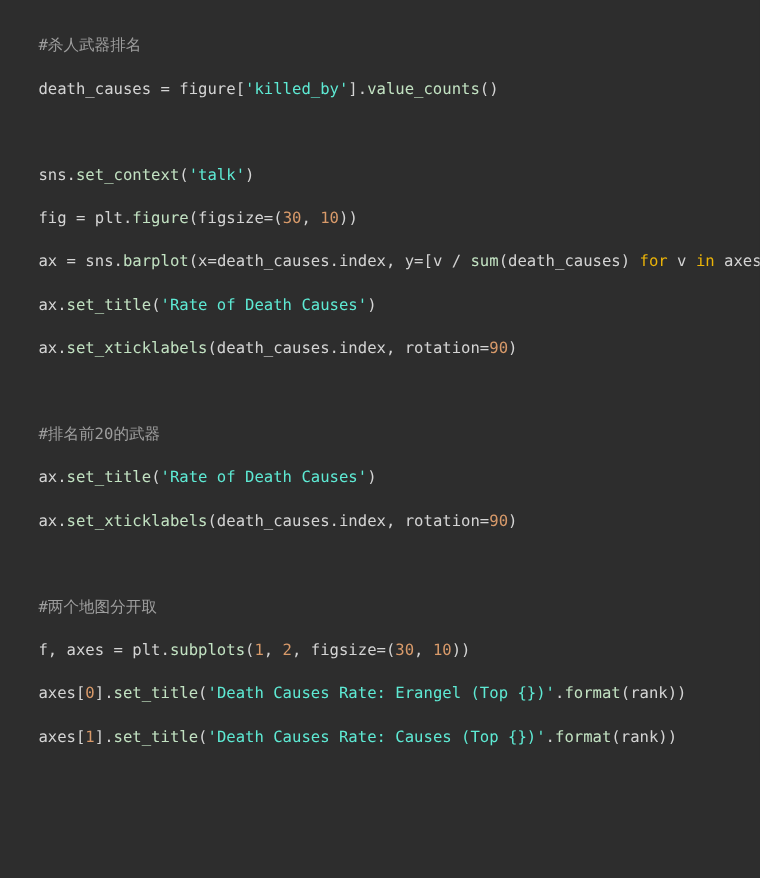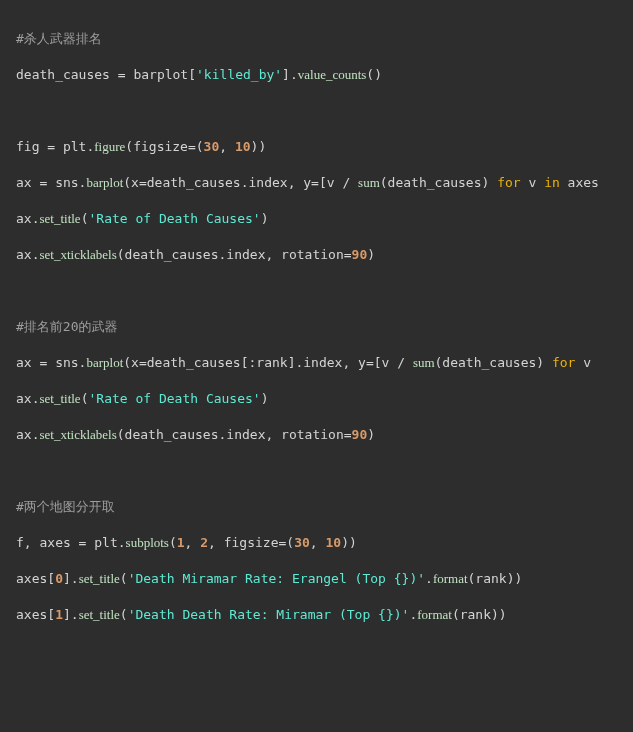--- a/index.html
+++ b/index.html
@@ -12,49 +12,49 @@
     font-family: "Consolas", "Monaco", monospace;
     font-size: 13px;
     line-height: 18px;
     color: #d4d4d4;
   }
   .editor {
     padding: 12px 0 12px 16px;
     white-space: pre;
     position: relative;
   }
-  .line { white-space: pre; }
+  .line { white-space: pre; margin-left: 16px; }
   .c-comment { color: #9e9e9e; }
   .c-default { color: #d4d4d4; }
-  .c-func    { color: #c2e2c2; font-family: Liberation Serif, serif; } 
+  .c-func    { color: #c2e2c2; } 
   .c-string  { color: #5eead4; } 
-  .c-number  { color: #d89a6a; font-weight: bold; } 
+  .c-number  { color: #d89a6a; } 
   .c-keyword { color: #eab308; }
 </style>
 </head>
 <body>
 
 <div class="editor">
 <div class="line"><span class="c-comment">#杀人武器排名</span></div>
-<div class="line"><span class="c-default">death_causes = barplot[</span><span class="c-string">'killed_by'</span><span class="c-default">].</span><span class="c-func">value_counts</span><span class="c-default">()</span></div>
+<div class="line"><span class="c-default">death_causes = figure[</span><span class="c-string">'killed_by'</span><span class="c-default">].</span><span class="c-func">value_counts</span><span class="c-default">()</span></div>
 <div class="line"> </div>
+<div class="line"><span class="c-default">sns.</span><span class="c-func">set_context</span><span class="c-default">(</span><span class="c-string">'talk'</span><span class="c-default">)</span></div>
 <div class="line"><span class="c-default">fig = plt.</span><span class="c-func">figure</span><span class="c-default">(figsize=(</span><span class="c-number">30</span><span class="c-default">, </span><span class="c-number">10</span><span class="c-default">))</span></div>
 <div class="line"><span class="c-default">ax = sns.</span><span class="c-func">barplot</span><span class="c-default">(x=death_causes.index, y=[v / </span><span class="c-func">sum</span><span class="c-default">(death_causes) </span><span class="c-keyword">for</span><span class="c-default"> v </span><span class="c-keyword">in</span><span class="c-default"> axes</span></div>
 <div class="line"><span class="c-default">ax.</span><span class="c-func">set_title</span><span class="c-default">(</span><span class="c-string">'Rate of Death Causes'</span><span class="c-default">)</span></div>
 <div class="line"><span class="c-default">ax.</span><span class="c-func">set_xticklabels</span><span class="c-default">(death_causes.index, rotation=</span><span class="c-number">90</span><span class="c-default">)</span></div>
 <div class="line"> </div>
 <div class="line"><span class="c-comment">#排名前20的武器</span></div>
-<div class="line"><span class="c-default">ax = sns.</span><span class="c-func">barplot</span><span class="c-default">(x=death_causes[:rank].index, y=[v / </span><span class="c-func">sum</span><span class="c-default">(death_causes) </span><span class="c-keyword">for</span><span class="c-default"> v </span></div>
 <div class="line"><span class="c-default">ax.</span><span class="c-func">set_title</span><span class="c-default">(</span><span class="c-string">'Rate of Death Causes'</span><span class="c-default">)</span></div>
 <div class="line"><span class="c-default">ax.</span><span class="c-func">set_xticklabels</span><span class="c-default">(death_causes.index, rotation=</span><span class="c-number">90</span><span class="c-default">)</span></div>
 <div class="line"> </div>
 <div class="line"><span class="c-comment">#两个地图分开取</span></div>
 <div class="line"><span class="c-default">f, axes = plt.</span><span class="c-func">subplots</span><span class="c-default">(</span><span class="c-number">1</span><span class="c-default">, </span><span class="c-number">2</span><span class="c-default">, figsize=(</span><span class="c-number">30</span><span class="c-default">, </span><span class="c-number">10</span><span class="c-default">))</span></div>
-<div class="line"><span class="c-default">axes[</span><span class="c-number">0</span><span class="c-default">].</span><span class="c-func">set_title</span><span class="c-default">(</span><span class="c-string">'Death Miramar Rate: Erangel (Top {})'</span><span class="c-default">.</span><span class="c-func">format</span><span class="c-default">(rank))</span></div>
-<div class="line"><span class="c-default">axes[</span><span class="c-number">1</span><span class="c-default">].</span><span class="c-func">set_title</span><span class="c-default">(</span><span class="c-string">'Death Death Rate: Miramar (Top {})'</span><span class="c-default">.</span><span class="c-func">format</span><span class="c-default">(rank))</span></div>
+<div class="line"><span class="c-default">axes[</span><span class="c-number">0</span><span class="c-default">].</span><span class="c-func">set_title</span><span class="c-default">(</span><span class="c-string">'Death Causes Rate: Erangel (Top {})'</span><span class="c-default">.</span><span class="c-func">format</span><span class="c-default">(rank))</span></div>
+<div class="line"><span class="c-default">axes[</span><span class="c-number">1</span><span class="c-default">].</span><span class="c-func">set_title</span><span class="c-default">(</span><span class="c-string">'Death Causes Rate: Causes (Top {})'</span><span class="c-default">.</span><span class="c-func">format</span><span class="c-default">(rank))</span></div>
 
 
 
 
 
 
 
 
 
 

